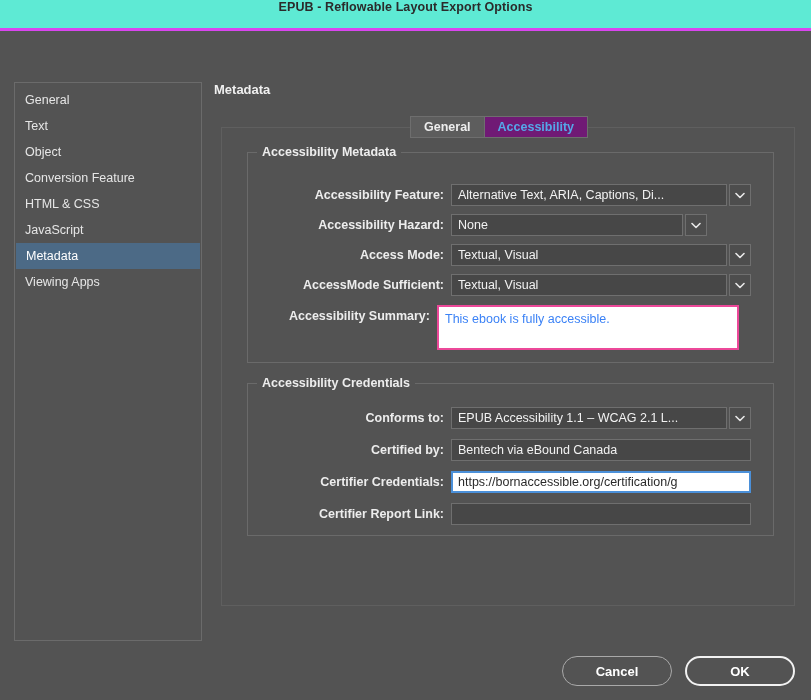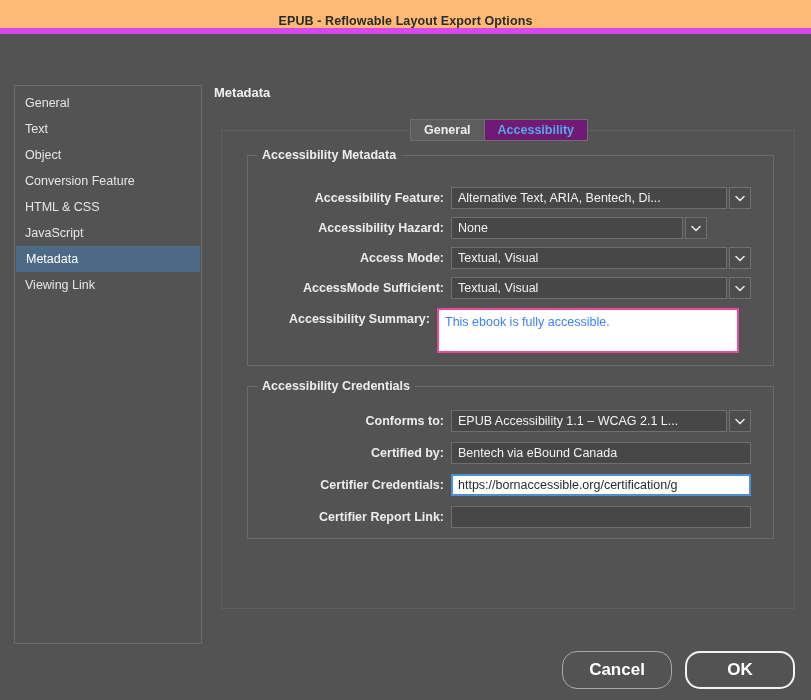--- a/index.html
+++ b/index.html
@@ -11,24 +11,24 @@
     height: 700px;
     background: #535353;
     font-family: "Liberation Sans", sans-serif;
     overflow: hidden;
     -webkit-font-smoothing: antialiased;
   }
 
   
   .titlebar {
     height: 28px;
-    background: #fdba74;
-    border-bottom: 6px solid #d946ef;
-    display: flex;
-    align-items: flex-end;
+    background: #5eead4;
+    border-bottom: 3px solid #d946ef;
+    display: flex;
+    align-items: flex-start;
     justify-content: center;
   }
   .titlebar-text {
     font-size: 12.5px;
     font-weight: bold;
     color: #2b2b2b;
     letter-spacing: .1px;
   }
 
   
@@ -229,27 +229,27 @@
   
   .footer {
     position: absolute;
     right: 16px;
     bottom: 17px;
     display: flex;
     gap: 13px;
   }
   .btn {
     width: 110px;
-    height: 38px;
+    height: 30px;
     border-radius: 15px;
     background: #535353;
     display: flex;
     align-items: center;
     justify-content: center;
-    font-size: 17px;
+    font-size: 13px;
     font-weight: bold;
     color: #ffffff;
     box-sizing: border-box;
   }
   .btn.secondary { border: 1px solid #a9a9a9; }
   .btn.primary   { border: 2px solid #f2f2f2; }
 </style>
 </head>
 <body>
 
@@ -275,21 +275,21 @@
     <div class="sidebar-item">
       <span>HTML &amp; CSS</span>
     </div>
     <div class="sidebar-item">
       <span>JavaScript</span>
     </div>
     <div class="sidebar-item selected">
       <span>Metadata</span>
     </div>
     <div class="sidebar-item">
-      <span>Viewing Link</span>
+      <span>Viewing Apps</span>
     </div>
   </div>
 
   <div class="pane-title">Metadata</div>
 
   <div class="tabs">
     <div class="tab inactive">
       <span>General</span>
     </div>
     <div class="tab active">
@@ -299,21 +299,21 @@
 
   <div class="outer-panel"></div>
 
   <div class="group" id="group-metadata">
     <span class="group-label">Accessibility Metadata</span>
   </div>
 
   <div class="row" style="left:266px; top:153px;">
     <div class="row-label">Accessibility Feature:</div>
     <div class="select-wrap">
-      <div class="select-field" style="width:276px;">Alternative Text, ARIA, Bentech, Di...</div>
+      <div class="select-field" style="width:276px;">Alternative Text, ARIA, Captions, Di...</div>
       <div class="select-arrow">
         <svg width="10" height="7" viewBox="0 0 10 7">
             <path d="M1 1.5 L5 5.5 L9 1.5" stroke="#e8e8e8" stroke-width="1.6" fill="none" stroke-linecap="round" stroke-linejoin="round"></path>
           </svg>
       </div>
     </div>
   </div>
 
   <div class="row" style="left:266px; top:183px;justify-content:center;">
     <div class="row-label">Accessibility Hazard:</div>

